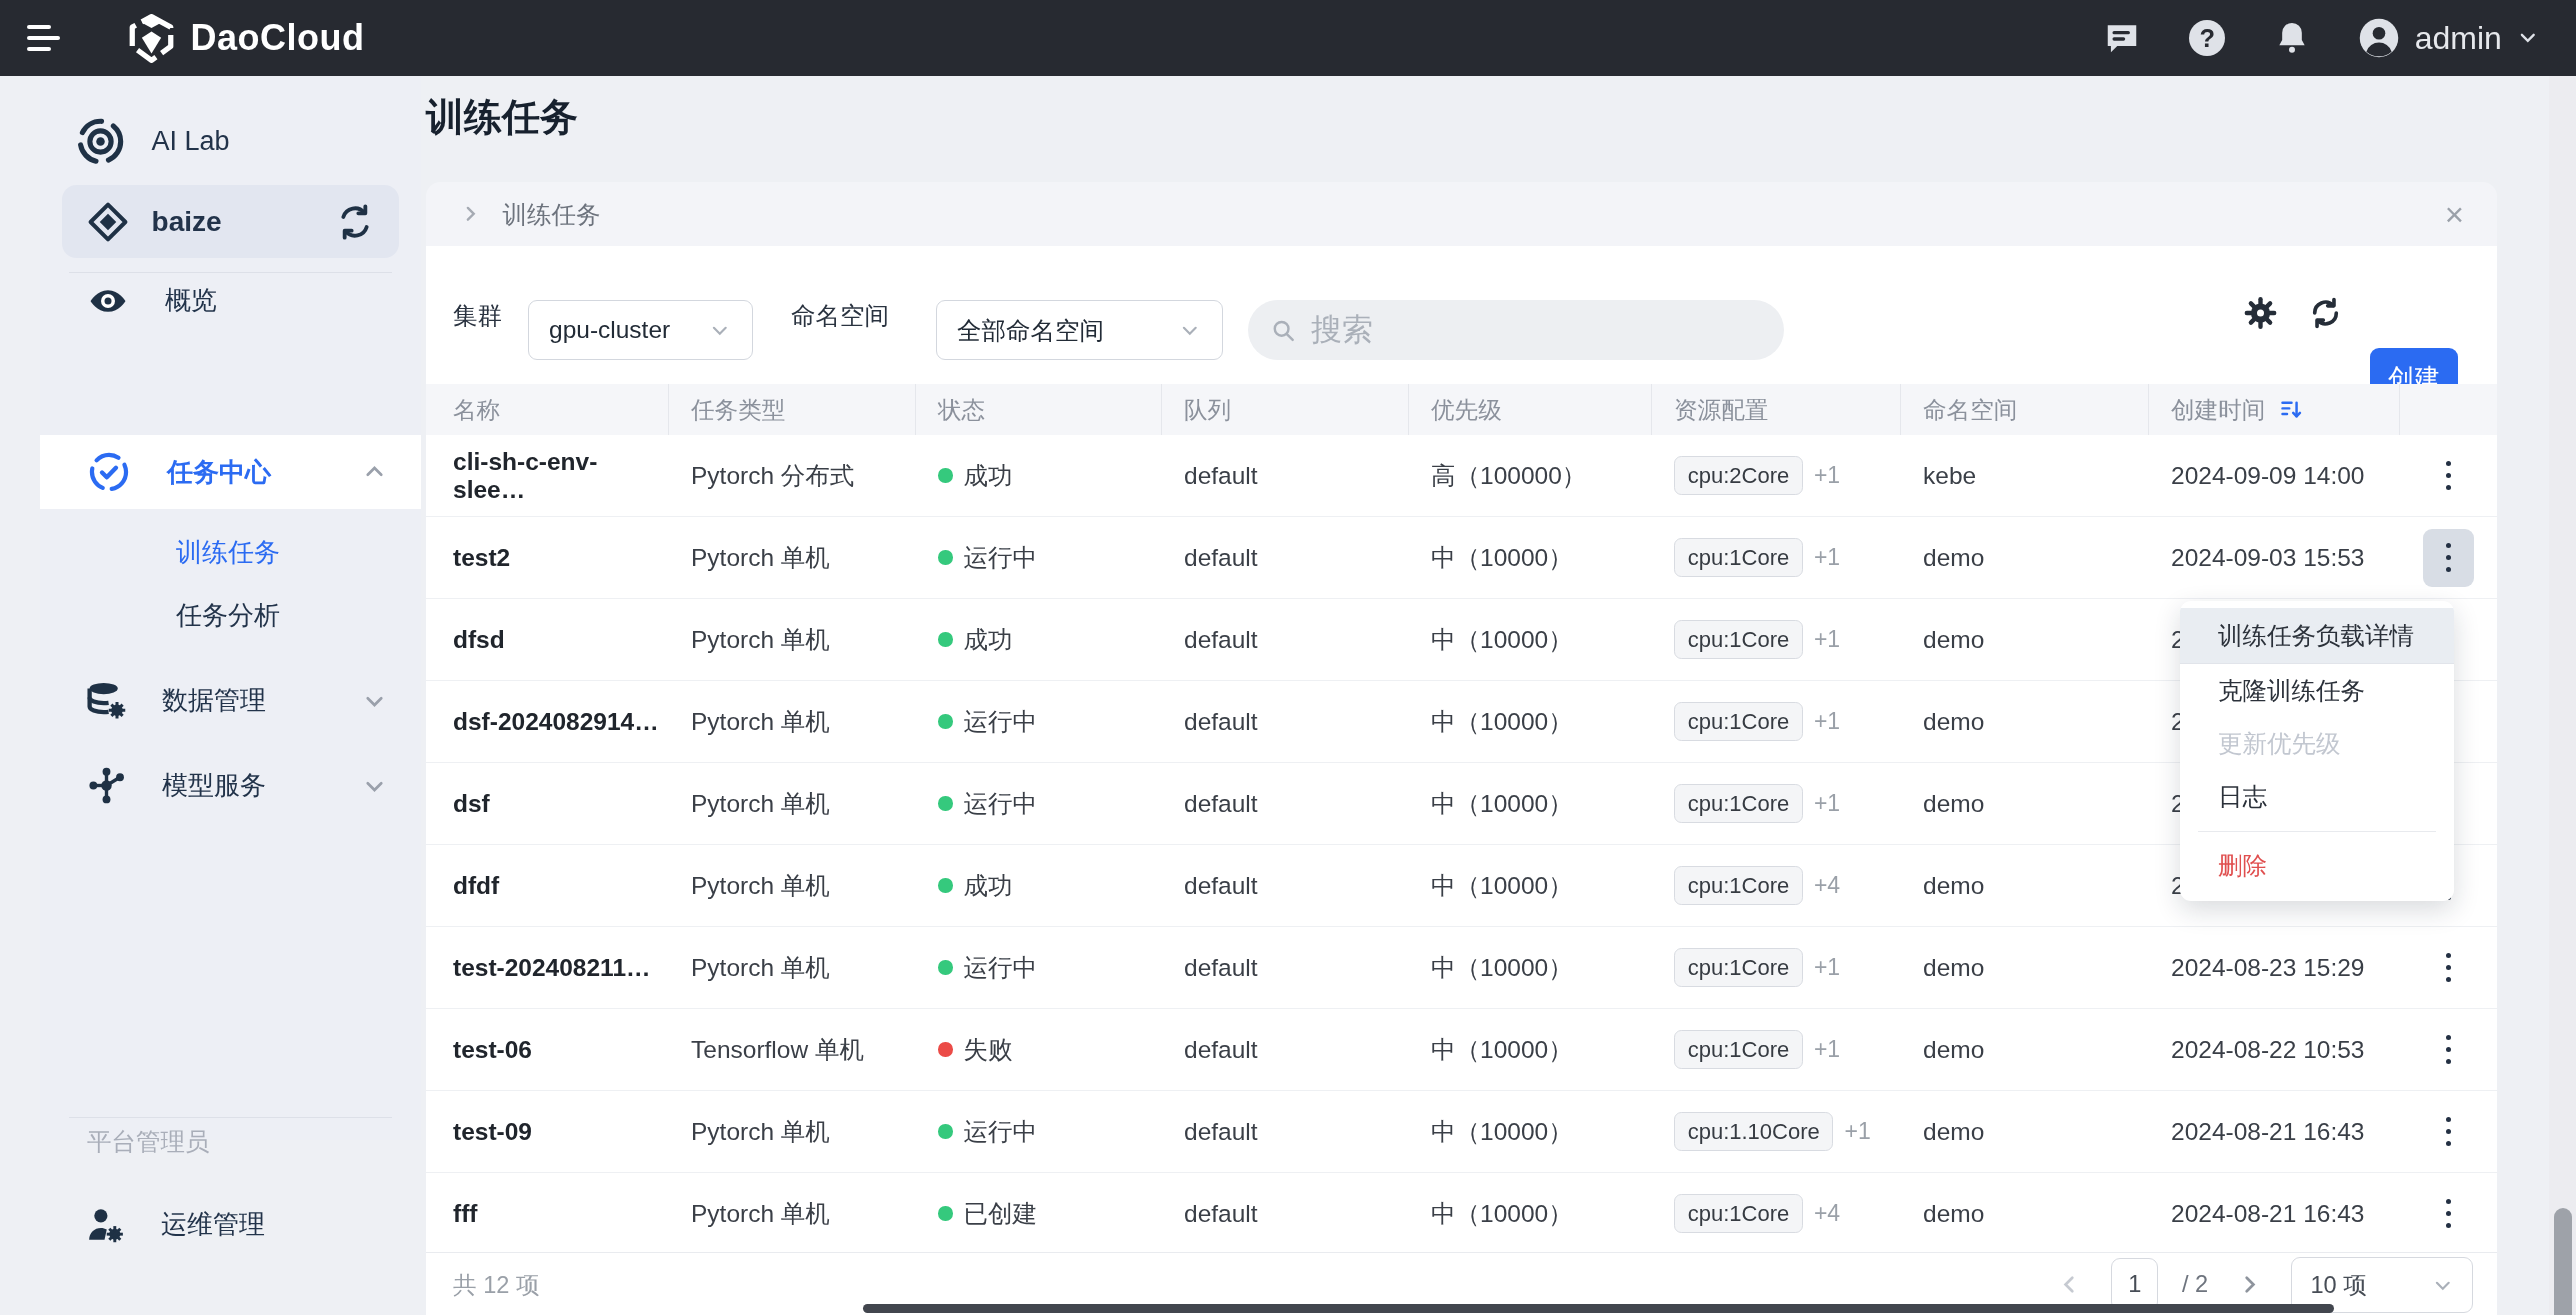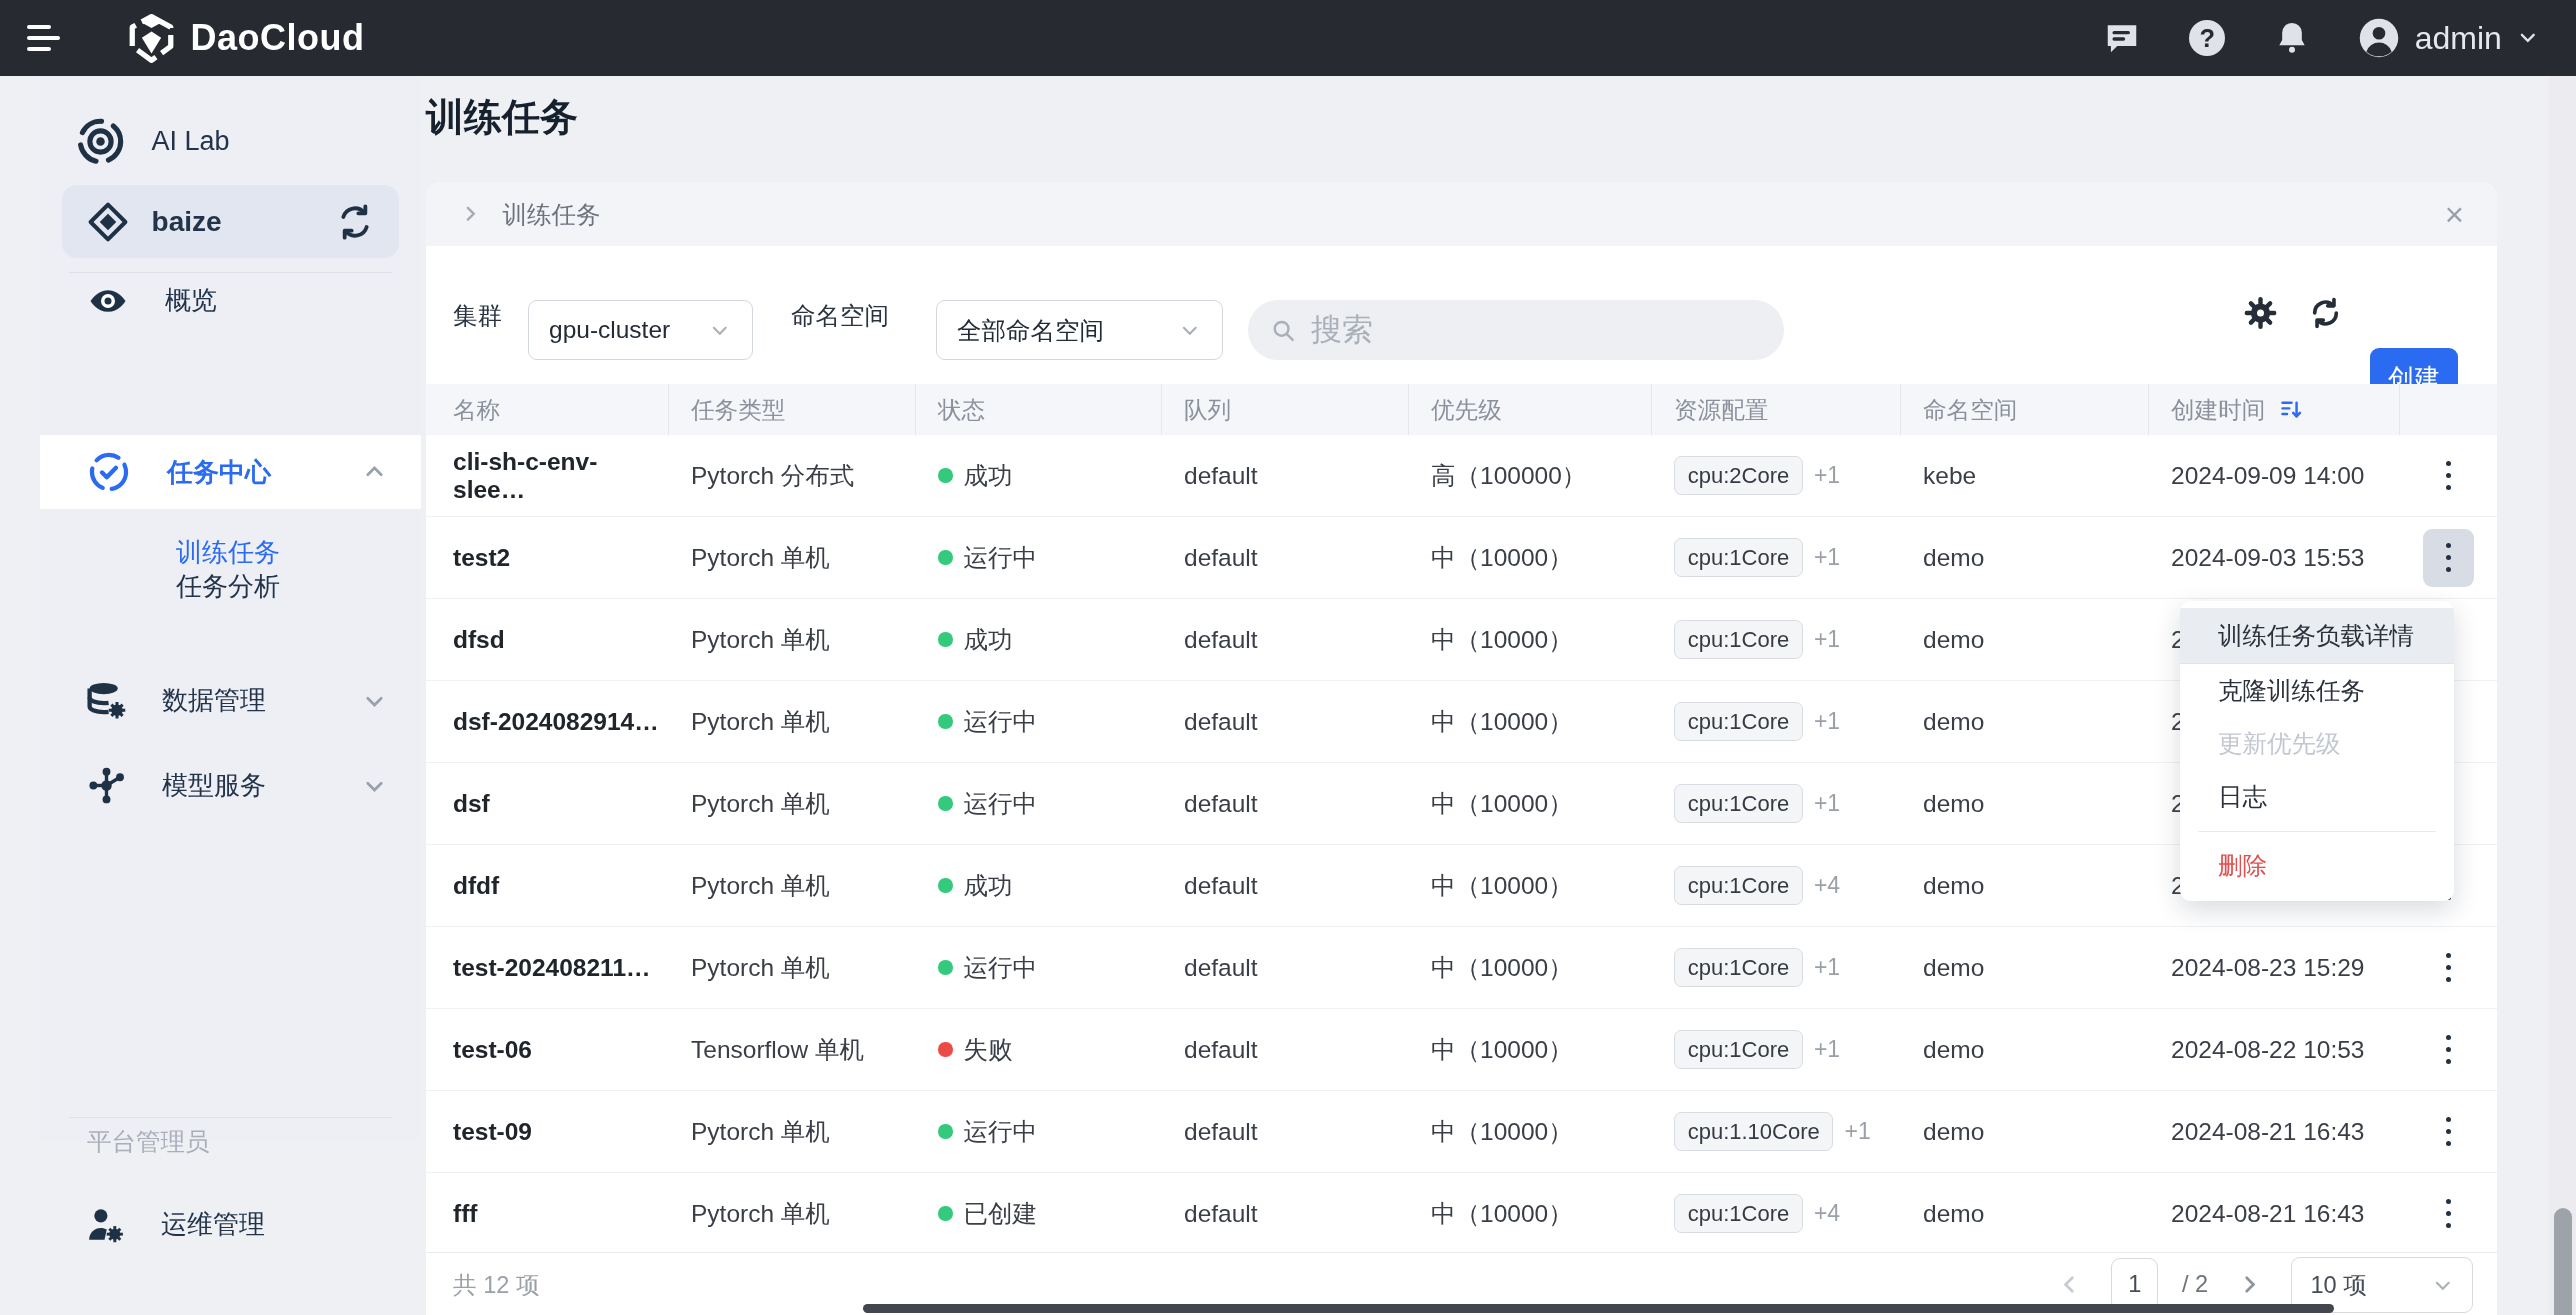--- a/index.html
+++ b/index.html
@@ -34,21 +34,21 @@
   .baize-swap { margin-left:auto; }
   .sb-divider { position:absolute; left:29px; right:29px; height:0.9px; background:#dde0e8; }
   .d1 { top:196px; } .d2 { top:1041px; }
   .nav-overview { top:199px; height:51px; padding-left:47px; gap:36px; }
   .nav-notebooks { top:282px; height:51px; padding-left:47px; gap:36px; }
   .task-center { top:359px; height:74px; padding-left:47px; gap:36px; background:#ffffff; }
   .task-center .sb-label { color:#2b6bf2; font-weight:bold; }
   .chev-right-slot { margin-left:auto; margin-right:33px; }
   .sub-item { padding-left:136px; height:51px; }
   .sub-training { top:451px; } .sub-training .sb-label { color:#2b6bf2; }
-  .sub-analysis { top:485px; }
+  .sub-analysis { top:514px; }
   .nav-data { top:599px; height:51px; padding-left:44px; gap:33px; }
   .nav-model { top:684px; height:51px; padding-left:44px; gap:33px; }
   .section-label { position:absolute; top:1046px; left:47px; height:38px; display:flex; align-items:center;
     color:#a9aeb9; font-size:24.5px; }
   .nav-ops { top:1123px; height:51px; padding-left:44px; gap:33px; }
 
   
   .main { position:absolute; left:381px; top:76px; width:2195px; height:1239px; background:#eef0f4; }
   .page-title { position:absolute; left:45px; top:16.3px; font-size:38px; font-weight:bold; color:#17212e; }
   .tabstrip { position:absolute; left:45px; top:106px; width:2071px; height:64px; background:#f3f4f8;

